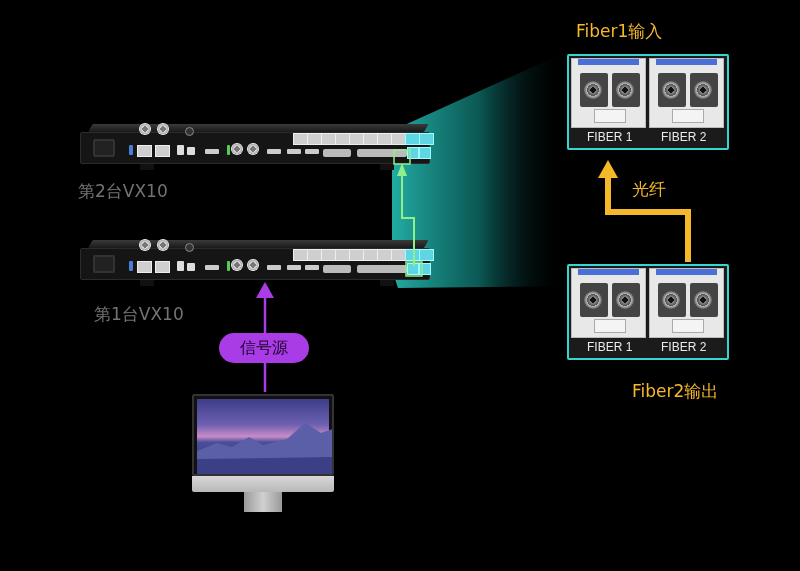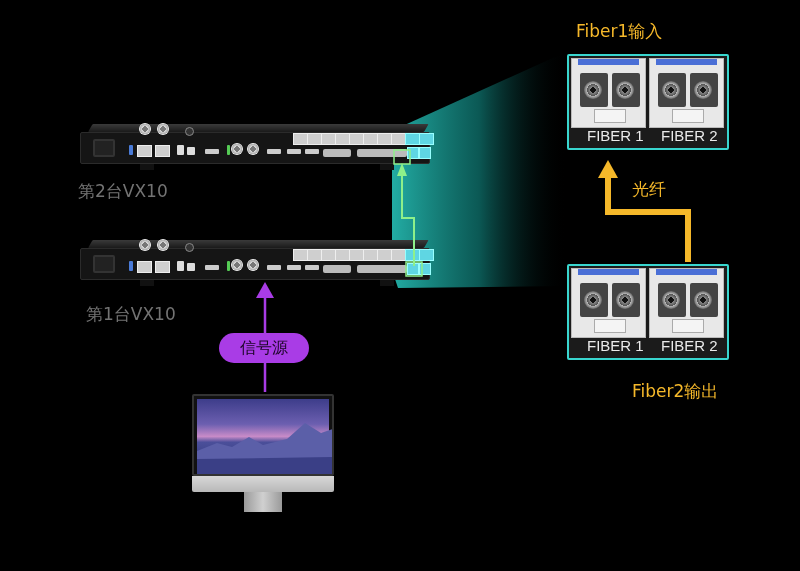--- a/index.html
+++ b/index.html
@@ -19,21 +19,21 @@
   .hdmi{position:absolute;width:14px;height:5px;background:#ccc;border-radius:1px;}
   .power{position:absolute;width:18px;height:14px;background:#222;border:2px solid #333;border-radius:2px;}
   .label-device{position:absolute;color:#737373;font-size:17px;letter-spacing:0;}
   
   .fiber{position:absolute;width:162px;height:96px;border:2px solid #39d6cf;background:#1b1b1b;border-radius:2px;box-sizing:border-box;}
   .fiber .slot{position:absolute;top:2px;width:75px;height:70px;background:#e8e8e8;border:1px solid #bbb;box-sizing:border-box;}
   .fiber .slot .blue{position:absolute;left:6px;right:6px;top:0;height:6px;background:#4a6fd6;}
   .fiber .slot .hole{position:absolute;top:14px;width:28px;height:34px;background:#444;border-radius:2px;}
   .fiber .slot .ring{position:absolute;left:4px;top:8px;width:18px;height:18px;border-radius:50%;background:radial-gradient(#111 20%,#888 22%,#555 45%,#bbb 47%,#666 70%);}
   .fiber .slot .latch{position:absolute;left:22px;bottom:4px;width:30px;height:12px;background:#f4f4f4;border:1px solid #aaa;}
-  .fiber .cap{position:absolute;bottom:4px;color:#eaeaea;font-size:15px;font-family:"Liberation Sans",sans-serif;}
+  .fiber .cap{position:absolute;bottom:4px;color:#eaeaea;font-size:12px;font-family:"Liberation Sans",sans-serif;}
   .yel-text{position:absolute;color:#f5b82a;font-size:17px;}
   .pill{position:absolute;left:219px;top:333px;width:90px;height:30px;border-radius:15px;background:#a93ce6;color:#1a0525;font-size:16px;text-align:center;line-height:30px;}
   
   .monitor{position:absolute;left:192px;top:394px;width:142px;height:120px;}
   .monitor .screen{position:absolute;left:0;top:0;width:142px;height:82px;background:#111;border:2px solid #333;box-sizing:border-box;border-radius:2px;overflow:hidden;}
   .monitor .img{position:absolute;left:3px;top:3px;right:3px;bottom:3px;background:linear-gradient(#3d3d8a 0%,#6c5fb0 35%,#c88bc8 52%,#4b4f9a 60%,#2d3678 100%);}
   .monitor .chin{position:absolute;left:0;top:82px;width:142px;height:16px;background:linear-gradient(#d8d8d8,#b8b8b8);border-radius:0 0 2px 2px;}
   .monitor .neck{position:absolute;left:52px;top:98px;width:38px;height:20px;background:linear-gradient(90deg,#9a9a9a,#d0d0d0,#9a9a9a);}
 </style>
 </head>
@@ -121,21 +121,21 @@
       <div class="rj cyan" style="left:338px;top:0;"></div>
     <div class="dvi" style="left:242px;top:16px;"></div>
     <div class="dvi" style="left:276px;top:16px;"></div>
     <div class="dvi" style="left:298px;top:16px;"></div>
     <div class="rj cyan" style="left:326px;top:14px;width:10px;"></div>
     <div class="rj cyan" style="left:338px;top:14px;width:10px;"></div>
   </div>
   <div class="foot" style="left:60px;"></div>
   <div class="foot" style="left:300px;"></div>
 </div>
-<div class="label-device" style="left:86px;top:303px;">第1台VX10</div>
+<div class="label-device" style="left:94px;top:303px;">第1台VX10</div>
 
 <svg class="abs" style="left:0;top:0;" width="800" height="571">
 
   <polyline points="414,266 414,218 402,218 402,172" fill="none" stroke="#8ef08a" stroke-width="2"></polyline>
   <polygon points="397,176 407,176 402,163" fill="#8ef08a"></polygon>
   <rect x="394" y="150" width="16" height="14" fill="none" stroke="#8ef08a" stroke-width="1.5"></rect>
   <rect x="406" y="262" width="16" height="14" fill="none" stroke="#8ef08a" stroke-width="1.5"></rect>
 
   <line x1="265" y1="392" x2="265" y2="296" stroke="#a93ce6" stroke-width="2.5"></line>
   <polygon points="256,298 274,298 265,282" fill="#a93ce6"></polygon>

